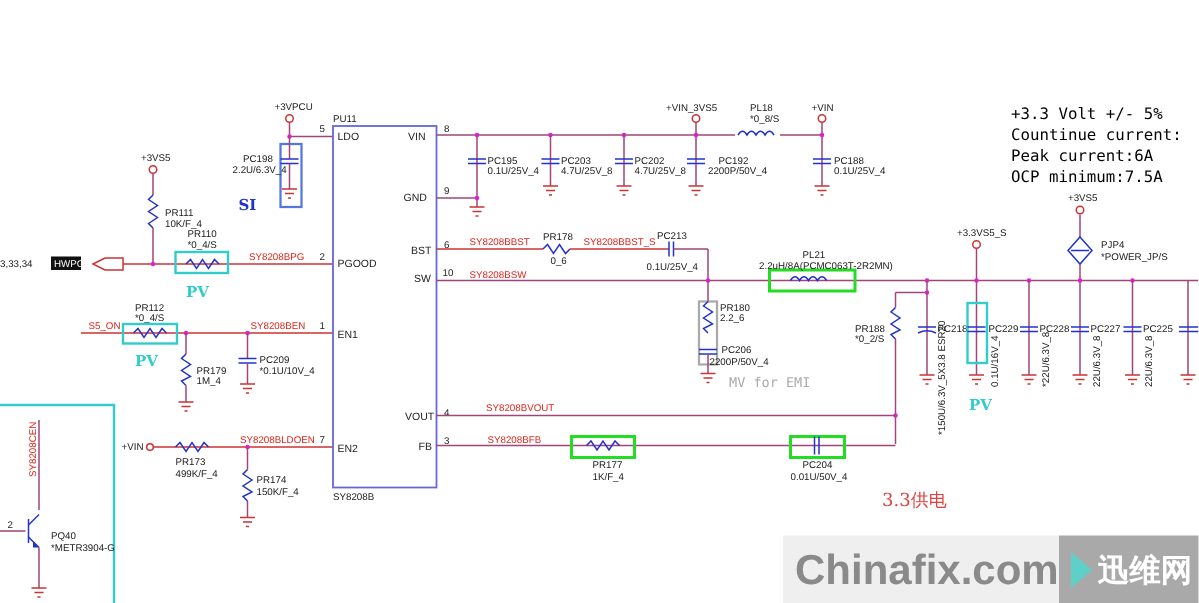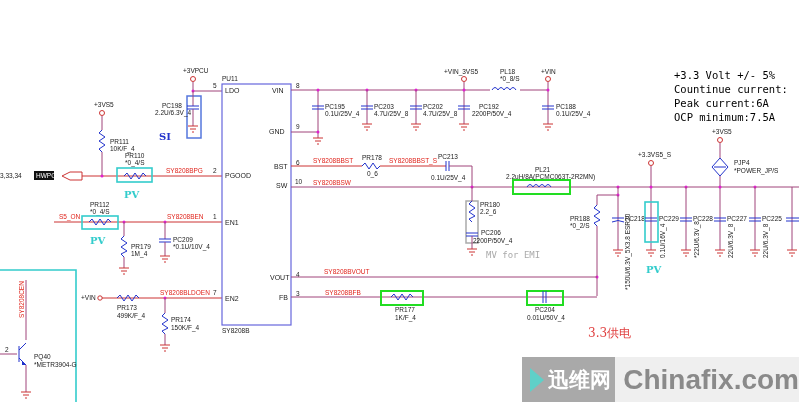--- a/index.html
+++ b/index.html
@@ -339,20 +339,20 @@
 
   <g>
     <text class="mono" x="674" y="79">+3.3 Volt +/- 5%</text>
     <text class="mono" x="674" y="93">Countinue current:</text>
     <text class="mono" x="674" y="107">Peak current:6A</text>
     <text class="mono" x="674" y="121">OCP minimum:7.5A</text>
   </g>
 </svg>
 
 <div id="watermark">
+  <div id="wm-right">
+    <span id="wm-en">Chinafix.com</span>
+  </div>
   <div id="wm-left">
     <div id="wm-arrow"></div>
     <span id="wm-cn">迅维网</span>
   </div>
-  <div id="wm-right">
-    <span id="wm-en">Chinafix.com</span>
-  </div>
 </div>
 
 </body></html>

